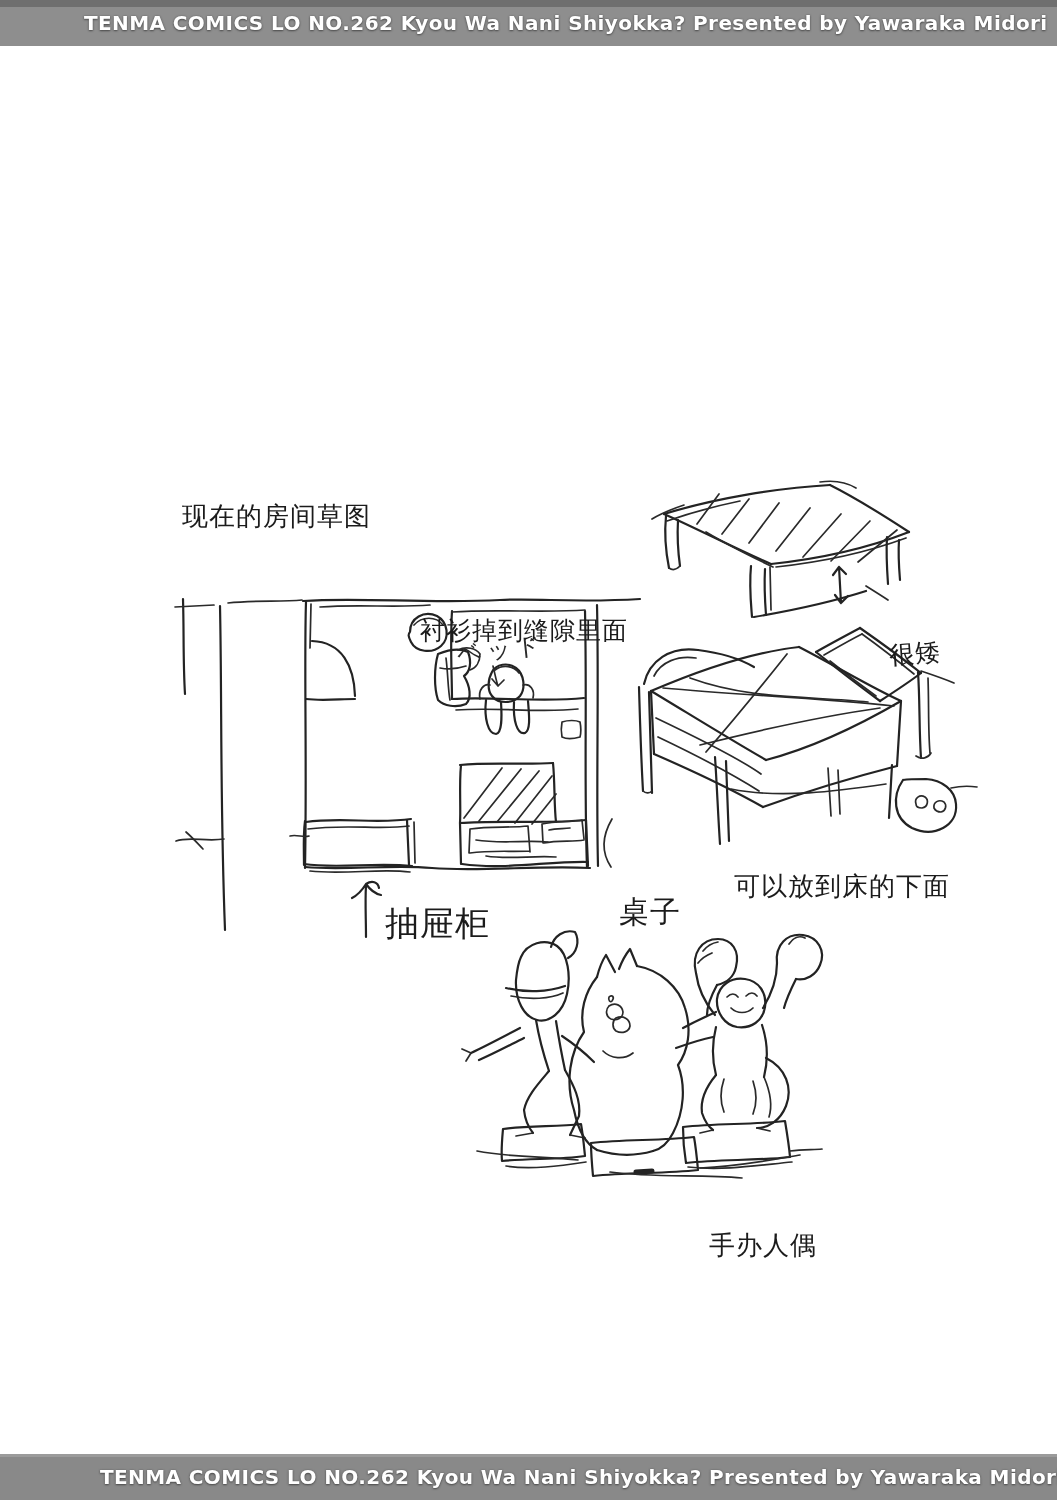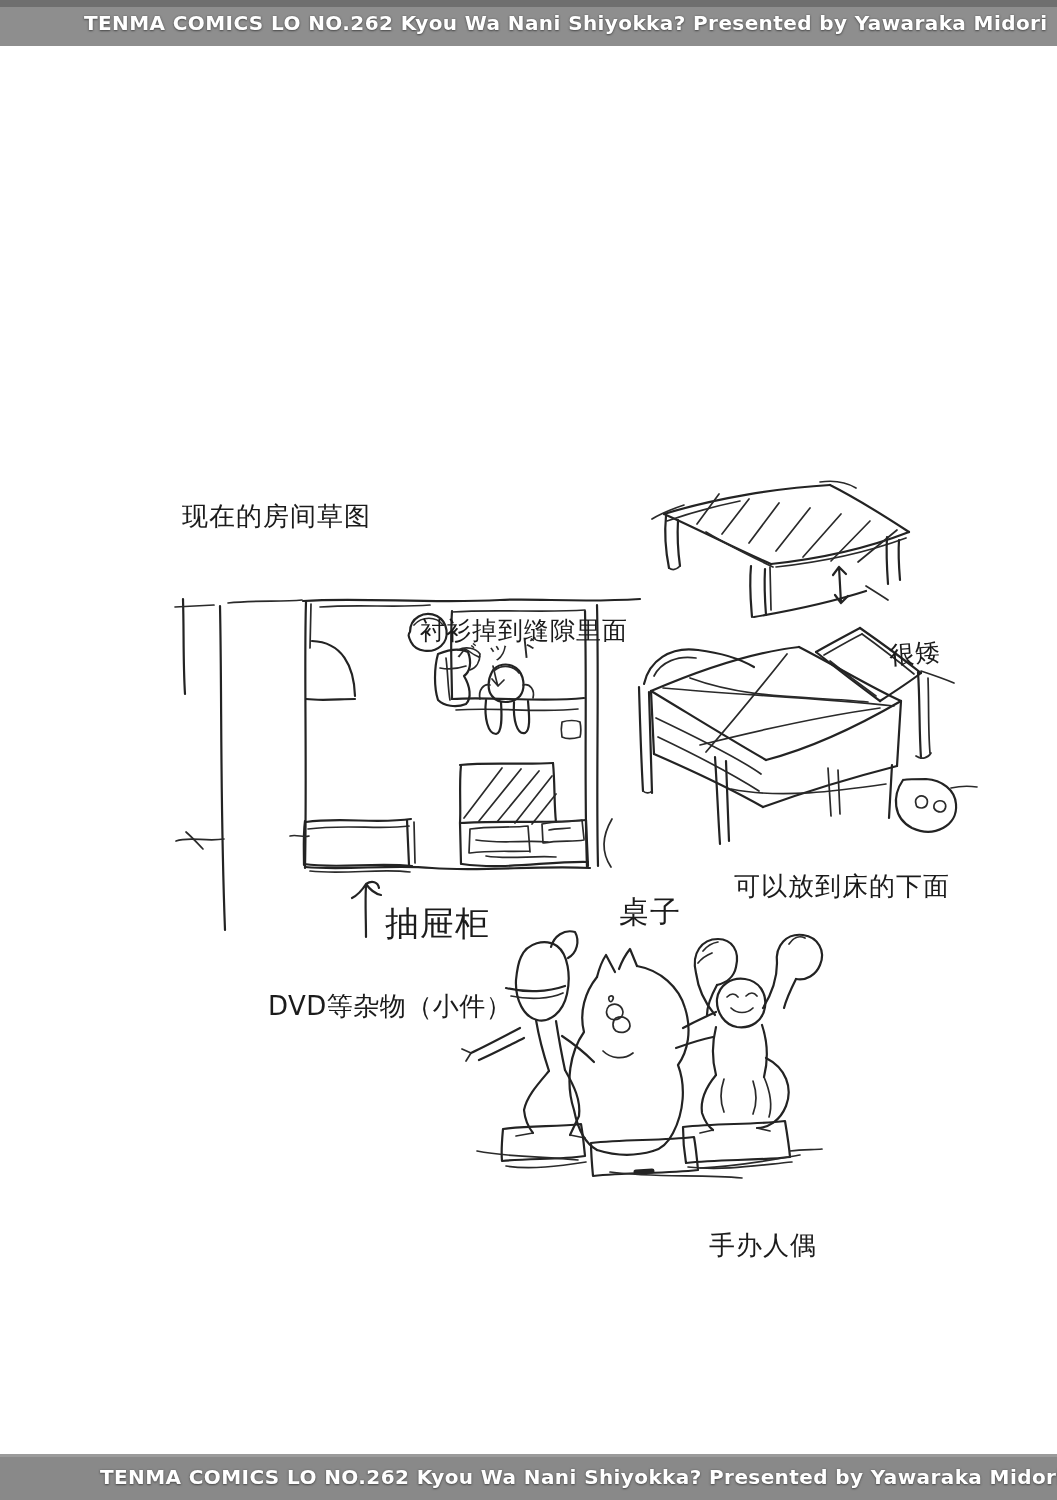--- a/index.html
+++ b/index.html
@@ -256,21 +256,20 @@
         <path class="ink-thin" d="M790,1151 C803,1149 814,1150 822,1149"></path>
       </g>
     </svg>
 
     <div class="label title">现在的房间草图</div>
     <div class="label hand lbl-shirt">衬衫掉到缝隙里面</div>
     <div class="label hand lbl-short">很矮</div>
     <div class="label hand lbl-table">桌子</div>
     <div class="label hand lbl-underbed">可以放到床的下面</div>
     <div class="label hand lbl-drawer">抽屉柜</div>
-    <div class="label hand lbl-dvd">DVD等杂物（小件）</div>
     <div class="label hand lbl-figures">手办人偶</div>
   </div>
 
   <footer class="bar bottom">
     <span>TENMA COMICS LO NO.262 Kyou Wa Nani Shiyokka? Presented by Yawaraka Midori</span>
   </footer>
 
 </div>
 
 </body></html>

